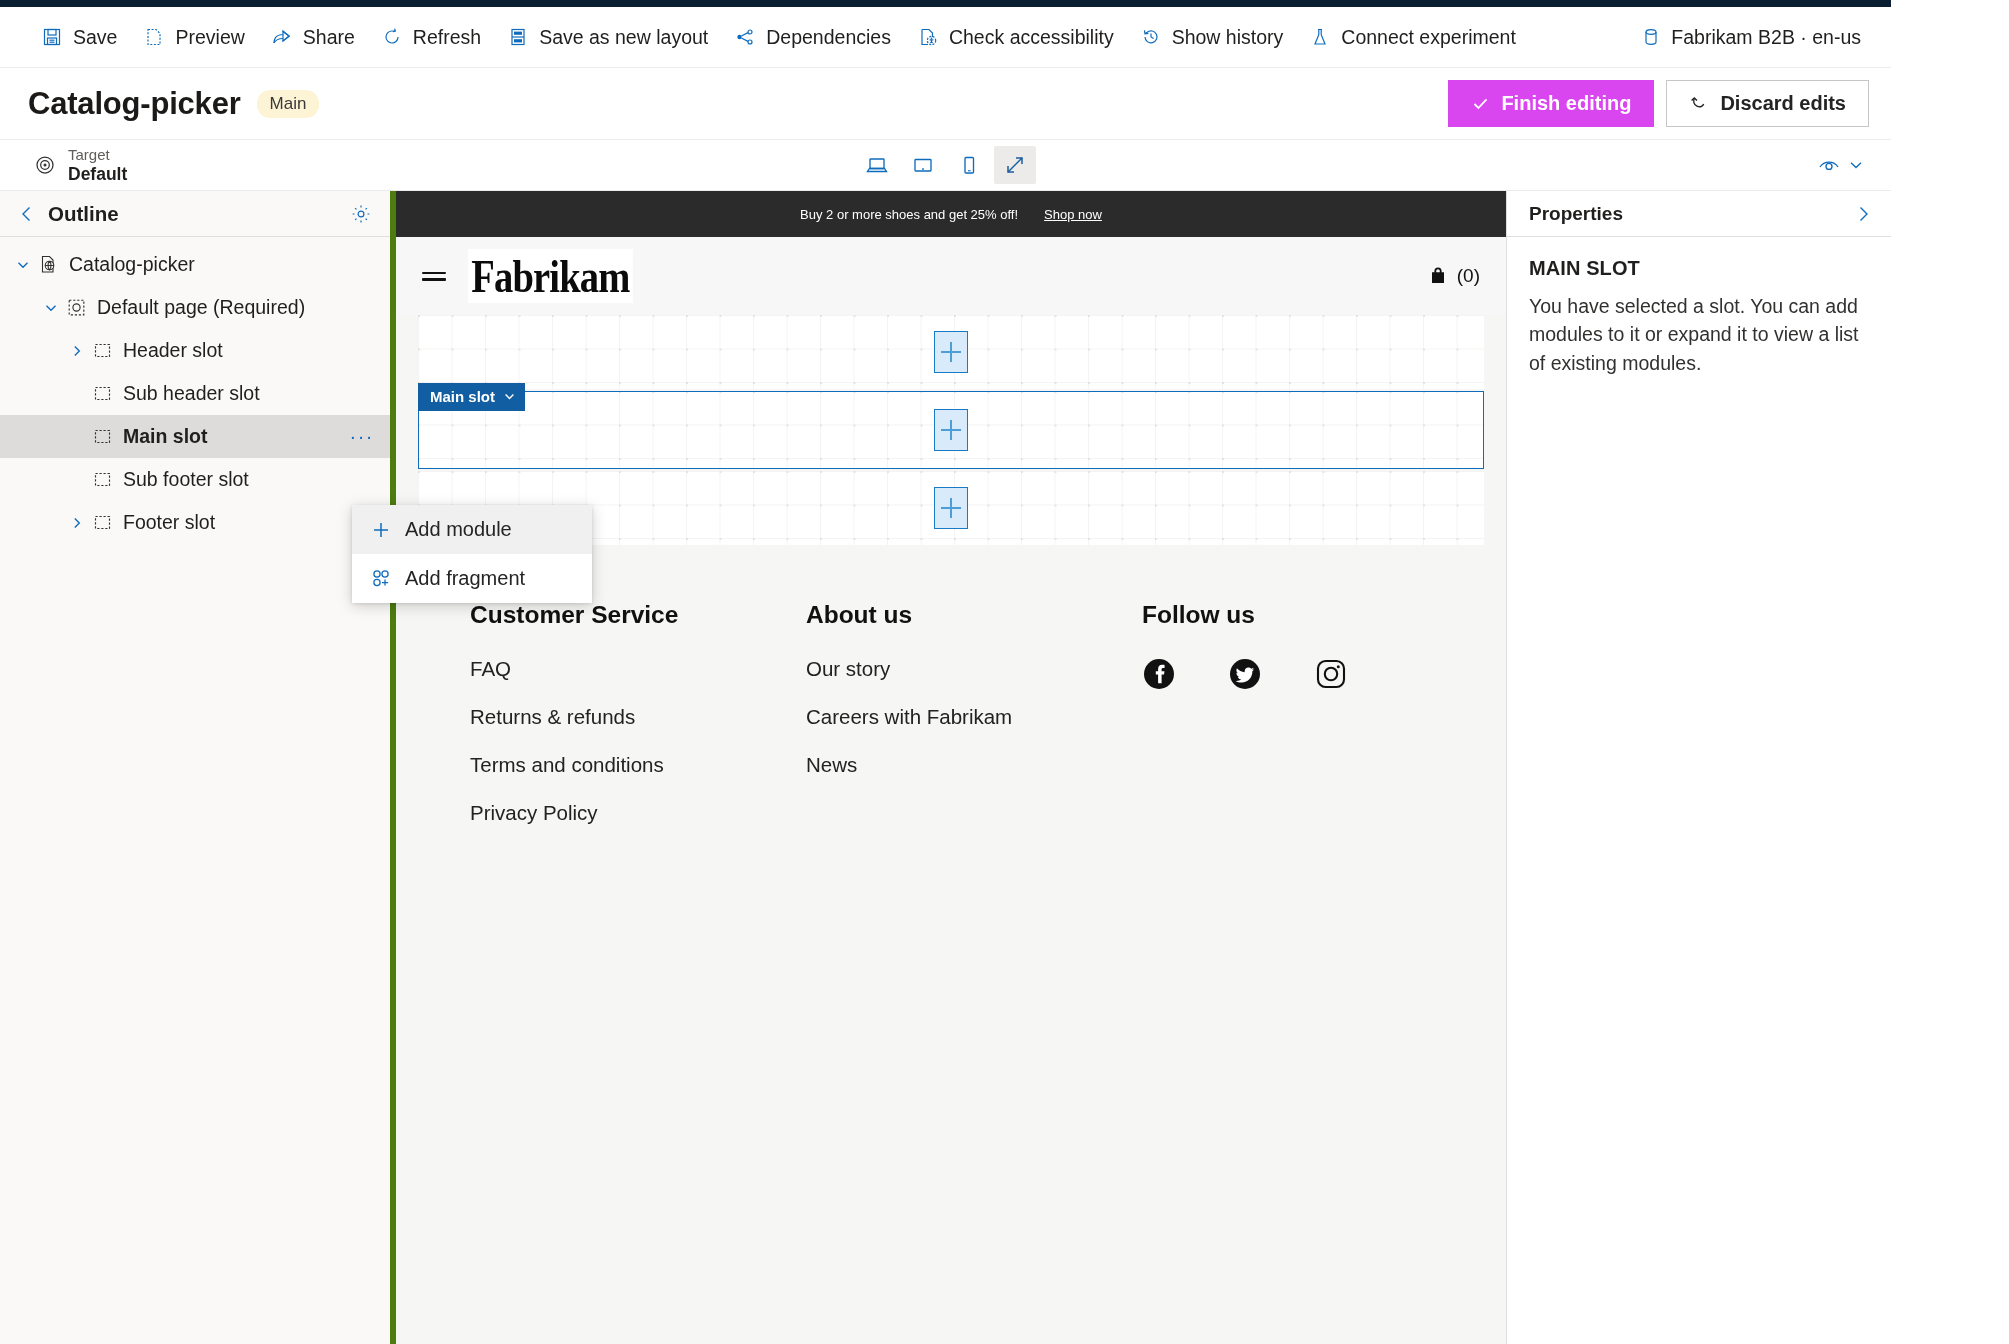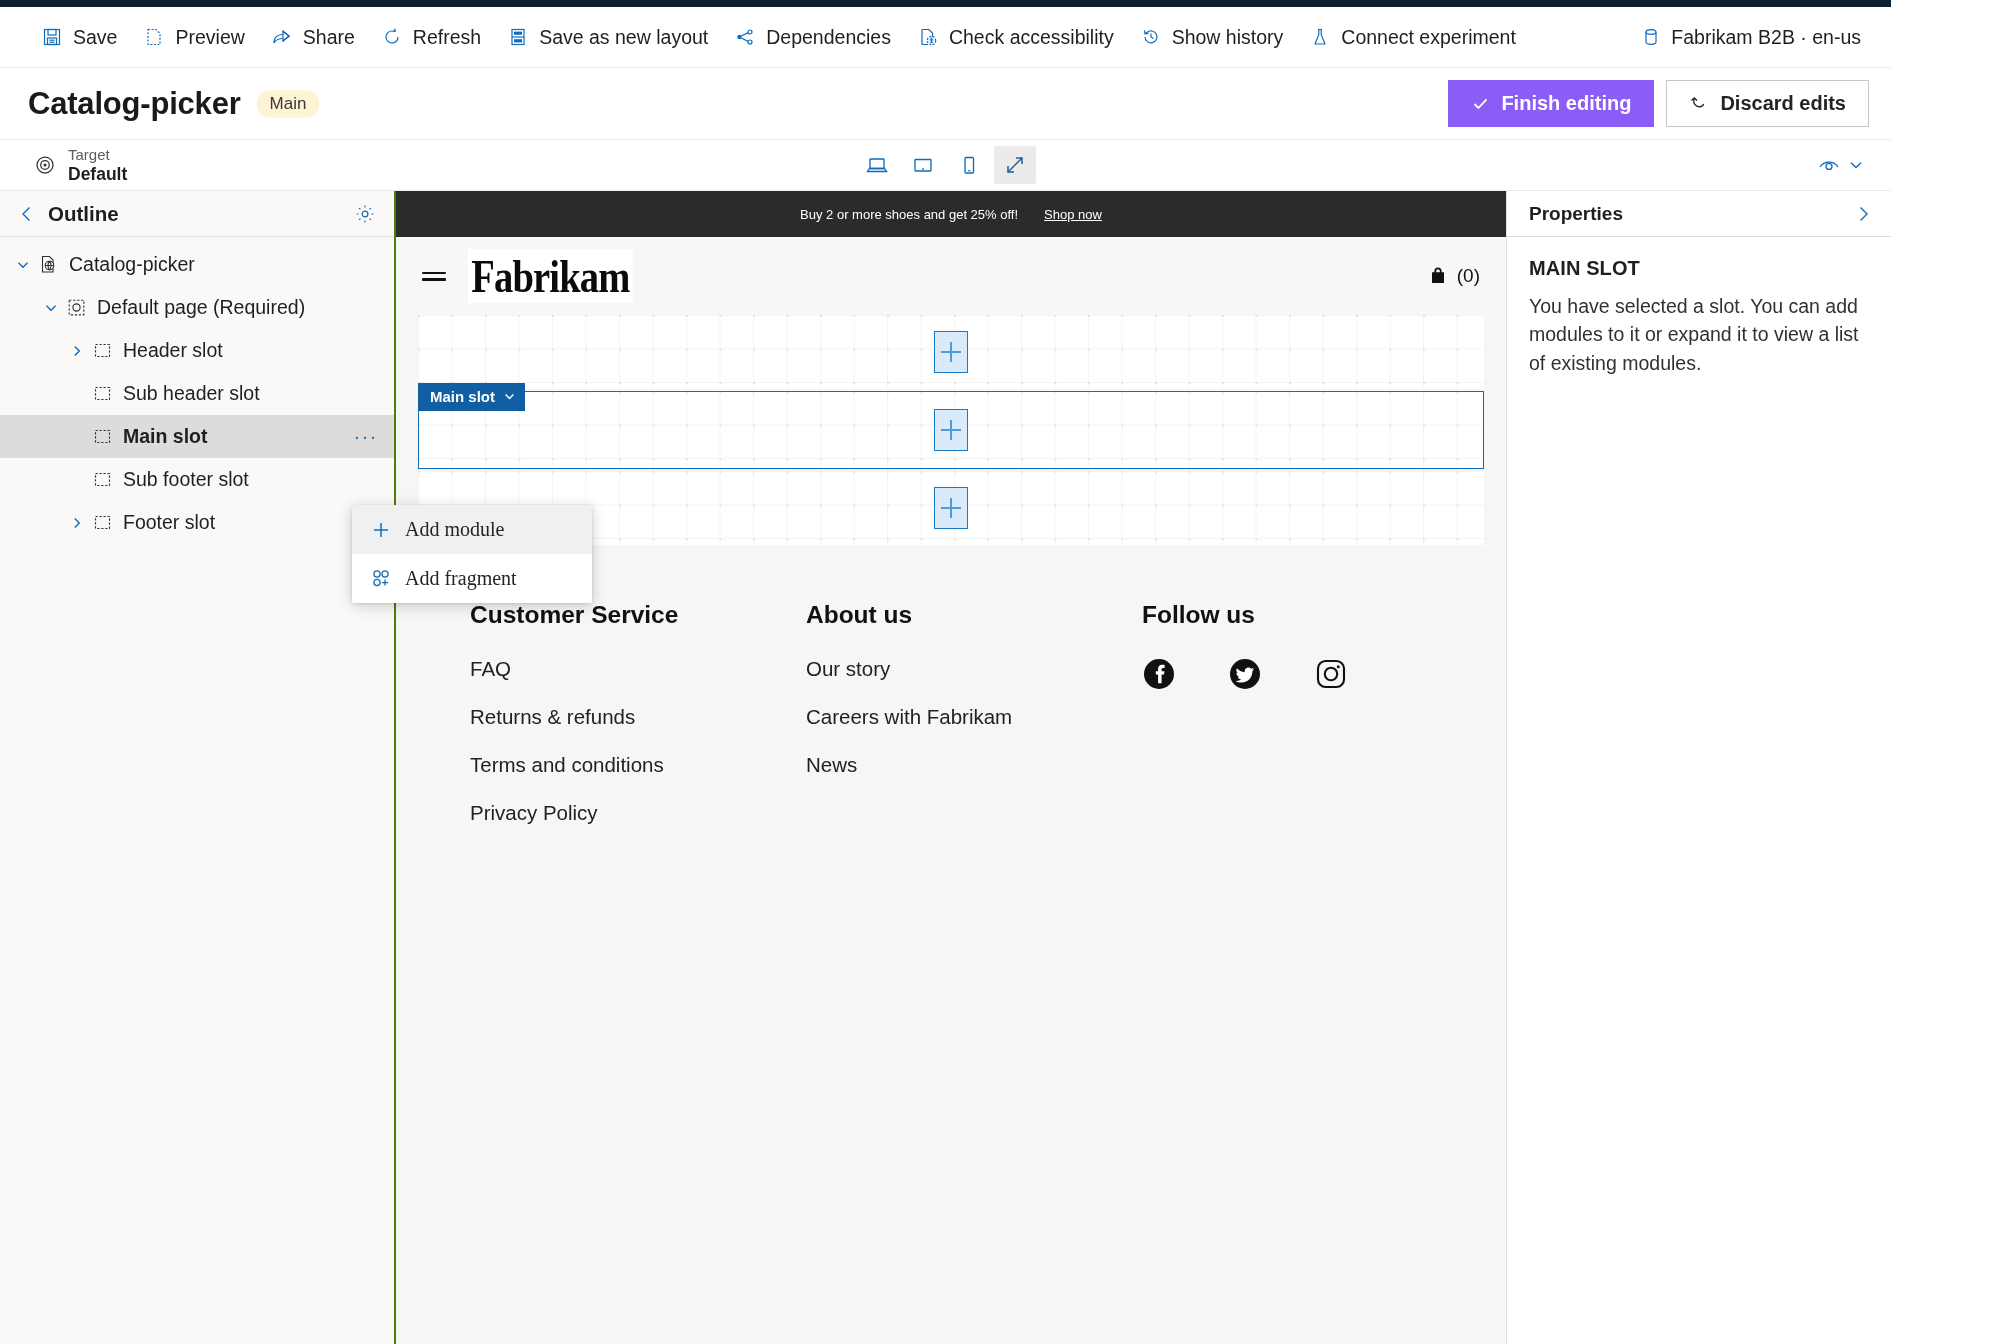--- a/index.html
+++ b/index.html
@@ -52,21 +52,21 @@
     font-size: 17px; padding: 4px 13px; border-radius: 13px;
   }
   .ph-spacer { flex: 1; }
   .btn {
     display: flex; align-items: center; justify-content: center; gap: 11px;
     height: 47px; padding: 0 22px;
     font-size: 20px; font-weight: 600; cursor: pointer;
     border: 1px solid transparent;
     white-space: nowrap;
   }
-  .btn-primary { background: #8b5cf6; color: #ffffff; }
+  .btn-primary { background: #d946ef; color: #ffffff; }
   .btn-secondary { background: #ffffff; color: #242424; border-color: #c8c6c4; margin-left: 12px; }
 
   
   .targetbar {
     height: 51px; flex: none;
     display: flex; align-items: center;
     background: #ffffff;
     border-bottom: 1px solid #ebebeb;
     padding: 0 18px 0 34px;
     position: relative;
@@ -87,21 +87,21 @@
   .tb-right { margin-left: auto; display: flex; align-items: center; gap: 4px; }
   .eye-btn { display: flex; align-items: center; gap: 6px; padding: 6px 8px; cursor: pointer; border-radius: 2px; }
 
   
   .body { flex: 1; display: flex; min-height: 0; position: relative; }
 
   
   .outline {
     width: 396px; flex: none;
     background: #faf9f8;
-    border-right: 2px solid #4d7c0f;
+    border-right: 6px solid #4d7c0f;
     display: flex; flex-direction: column;
   }
   .outline-head {
     height: 46px; flex: none;
     display: flex; align-items: center;
     padding: 0 14px 0 14px;
     border-bottom: 1px solid #e1dfdd;
     background: #faf9f8;
   }
   .outline-back { width: 26px; height: 26px; display: flex; align-items: center; justify-content: center; cursor: pointer; }
@@ -201,21 +201,21 @@
   .props-expand { margin-left: auto; width: 28px; height: 28px; display: flex; align-items: center; justify-content: center; cursor: pointer; }
   .props-body { padding: 20px 22px; }
   .props-sub { font-size: 20px; font-weight: 600; color: #201f1e; margin-bottom: 12px; letter-spacing: 0.1px; }
   .props-desc { font-size: 19.5px; color: #323130; line-height: 1.45; }
 
   
   .ctxmenu {
     position: absolute; z-index: 50;
     background: #ffffff;
     box-shadow: 0 3.2px 14px rgba(0,0,0,0.18), 0 0.6px 3.6px rgba(0,0,0,0.13);
-    width: 240px; padding: 0; font-family: Liberation Serif, serif;
+    width: 240px; padding: 0;
   }
   .ctx-item {
     display: flex; align-items: center; gap: 13px;
     height: 49px; padding: 0 18px; cursor: pointer;
     font-size: 20px; color: #242424;
   }
   .ctx-item.hovered { background: #f0f0f0; }
   .ctx-ic { width: 22px; height: 22px; display: flex; align-items: center; justify-content: center; flex: none; }
 
   svg { display: block; }

